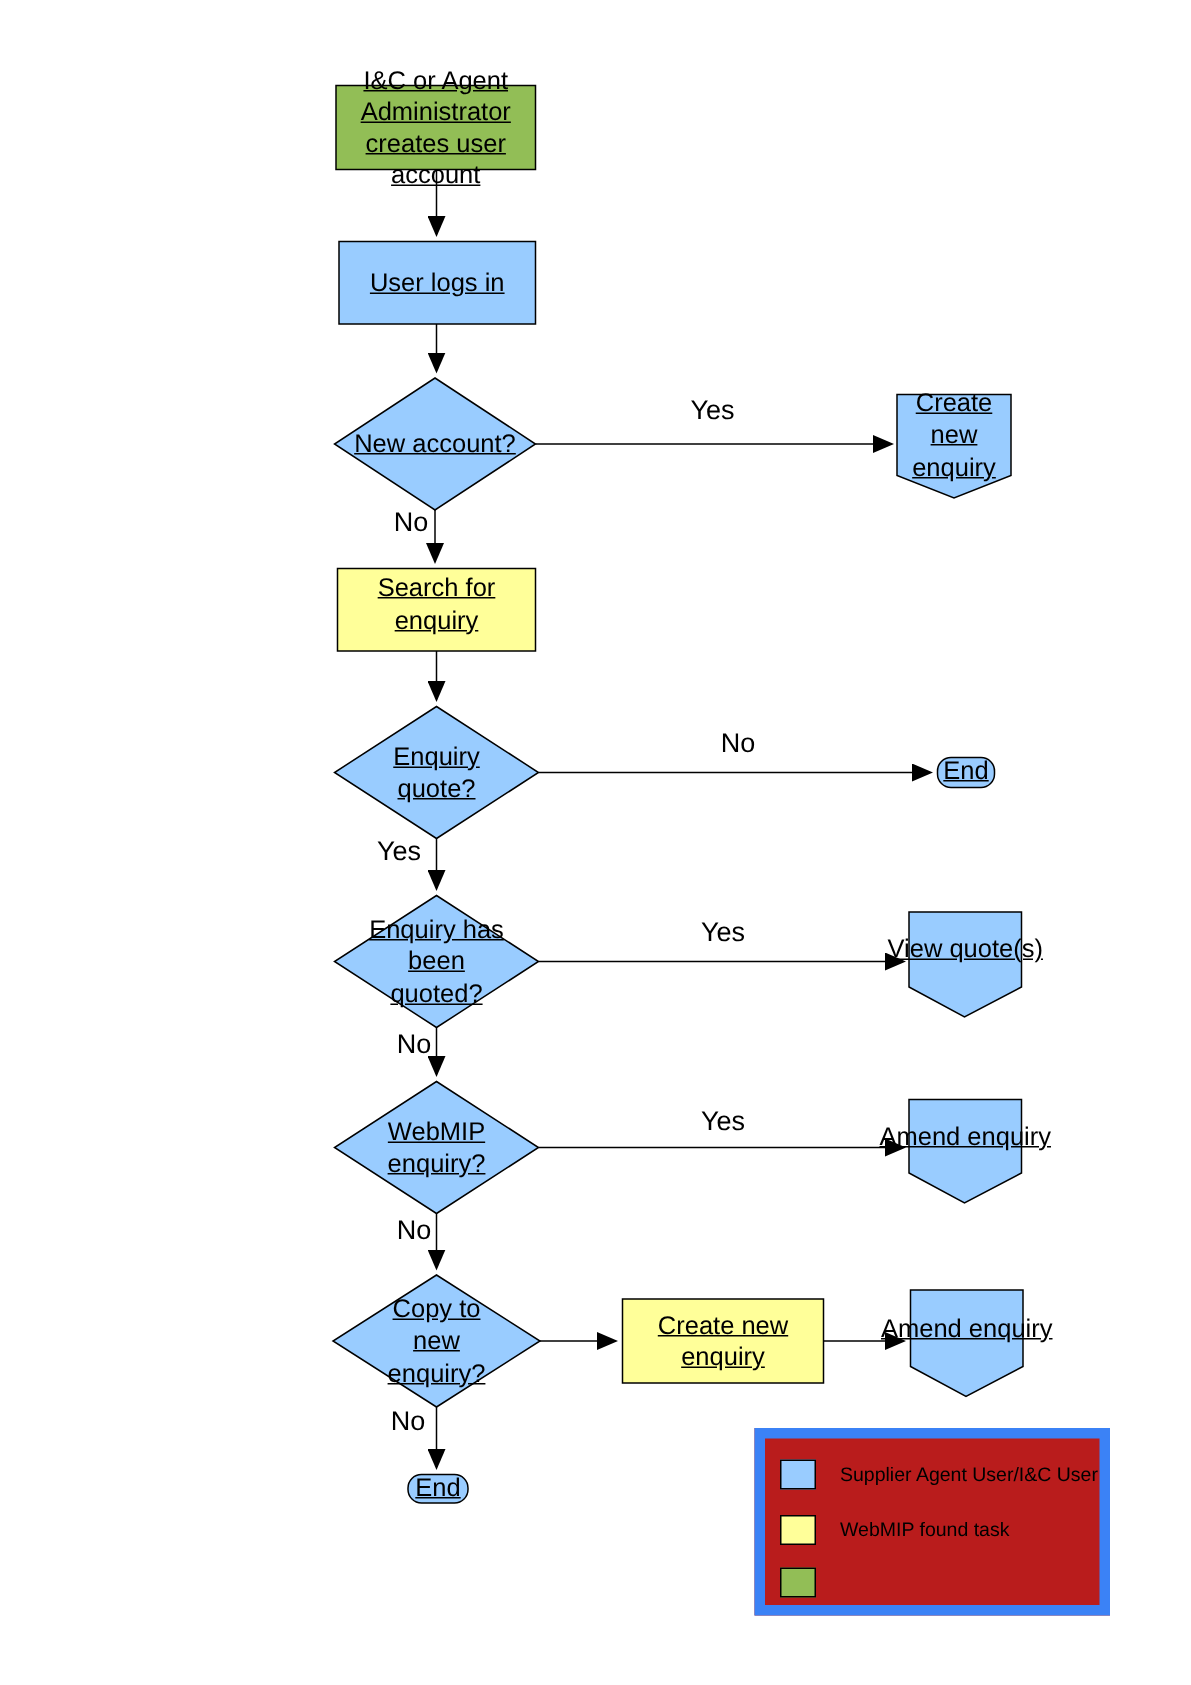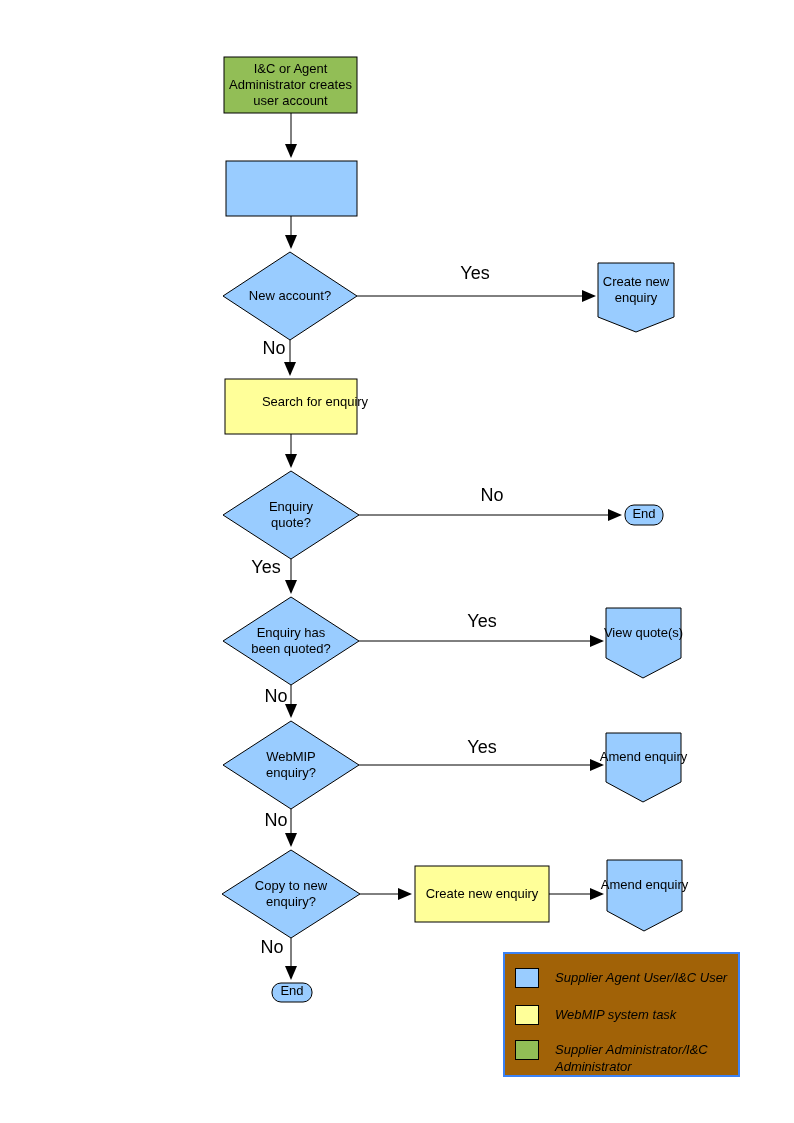--- a/index.html
+++ b/index.html
@@ -10,31 +10,31 @@
     font-family:"Liberation Sans", sans-serif;
     overflow:hidden;
   }
   svg.diagram{position:absolute;left:0;top:0;}
   .shape{stroke:#000000;stroke-width:1;}
   .edge{stroke:#000000;stroke-width:1;fill:none;}
   .node-text{
     position:absolute;
     display:flex;align-items:center;justify-content:center;
     text-align:center;
-    font-size:13px;line-height:1.25;color:#000000;
+    font-size:17px;line-height:1.25;color:#000000;text-decoration:underline;
   }
   .nowrap{white-space:nowrap;}
   .edge-label{
     position:absolute;
     font-size:18px;color:#000000;
     text-align:center;line-height:1;
   }
   .legend{
     position:absolute;left:503px;top:952px;width:237px;height:125px;
-    border:2px solid #3b82f6;background:#a16207;box-sizing:border-box;font-style:italic;
+    border:7px solid #3b82f6;background:#b91c1c;box-sizing:border-box;
   }
   .legend-row{
     position:absolute;left:10px;display:flex;align-items:flex-start;
   }
   .swatch{
     width:24px;height:20px;border:1px solid #000000;box-sizing:border-box;
     flex:0 0 auto;
   }
   .legend-label{
     margin-left:16px;font-size:13px;line-height:1.3;color:#000000;width:185px;
@@ -79,23 +79,24 @@
     <polygon class="shape" points="606,608 681,608 681,658 643,678 606,658" style="fill: rgb(153, 204, 255);"></polygon>
     <polygon class="shape" points="291,721 359,765 291,809 223,765" style="fill: rgb(153, 204, 255);"></polygon>
     <polygon class="shape" points="606,733 681,733 681,782 643,802 606,782" style="fill: rgb(153, 204, 255);"></polygon>
     <polygon class="shape" points="291,850 360,894 291,938 222,894" style="fill: rgb(153, 204, 255);"></polygon>
     <rect class="shape" x="415" y="866" width="134" height="56" style="fill: rgb(255, 255, 153);"></rect>
     <polygon class="shape" points="607,860 682,860 682,911 644,931 607,911" style="fill: rgb(153, 204, 255);"></polygon>
     <rect class="shape" x="272" y="983" width="40" height="19" rx="9" ry="9" style="fill: rgb(153, 204, 255);"></rect>
   </svg>
 
   <div class="node-text" style="left:224px;top:57px;width:133px;height:56px;">I&amp;C or Agent Administrator creates user account</div>
+  <div class="node-text" style="left:226px;top:161px;width:131px;height:55px;">User logs in</div>
   <div class="node-text" style="left:230px;top:276px;width:120px;height:40px;">New account?</div>
   <div class="node-text" style="left:598px;top:266px;width:76px;height:48px;">Create new enquiry</div>
-  <div class="node-text" style="left:225px;top:379px;width:132px;height:47px;margin-left:24px;">Search for enquiry</div>
+  <div class="node-text" style="left:225px;top:379px;width:132px;height:47px;">Search for enquiry</div>
   <div class="node-text" style="left:259px;top:495px;width:64px;height:40px;">Enquiry quote?</div>
   <div class="node-text" style="left:625px;top:504px;width:38px;height:20px;">End</div>
   <div class="node-text nowrap" style="left:606px;top:608px;width:75px;height:50px;">View quote(s)</div>
   <div class="node-text" style="left:244px;top:621px;width:94px;height:40px;">Enquiry has been quoted?</div>
   <div class="node-text" style="left:259px;top:745px;width:64px;height:40px;">WebMIP enquiry?</div>
   <div class="node-text nowrap" style="left:604px;top:733px;width:79px;height:49px;">Amend enquiry</div>
   <div class="node-text" style="left:249px;top:872px;width:84px;height:44px;">Copy to new enquiry?</div>
   <div class="node-text" style="left:415px;top:866px;width:134px;height:56px;">Create new enquiry</div>
   <div class="node-text nowrap" style="left:605px;top:860px;width:79px;height:51px;">Amend enquiry</div>
   <div class="node-text" style="left:272px;top:982px;width:40px;height:19px;">End</div>
@@ -110,21 +111,20 @@
   <div class="edge-label" style="left:254px;top:811px;width:44px;">No</div>
   <div class="edge-label" style="left:250px;top:938px;width:44px;">No</div>
 
   <div class="legend">
     <div class="legend-row" style="top:14px;">
       <span class="swatch" style="background-color: rgb(153, 204, 255);"></span>
       <span class="legend-label">Supplier Agent User/I&amp;C User</span>
     </div>
     <div class="legend-row" style="top:51px;">
       <span class="swatch" style="background-color: rgb(255, 255, 153);"></span>
-      <span class="legend-label">WebMIP system task</span>
+      <span class="legend-label">WebMIP found task</span>
     </div>
     <div class="legend-row" style="top:86px;">
       <span class="swatch" style="background-color: rgb(146, 190, 86);"></span>
-      <span class="legend-label">Supplier Administrator/I&amp;C Administrator</span>
     </div>
   </div>
 
 </div>
 
 </body></html>

